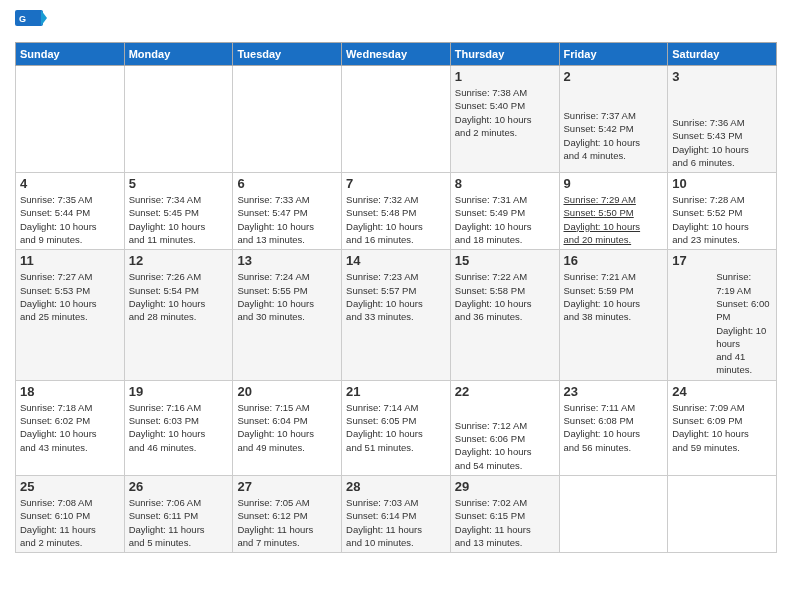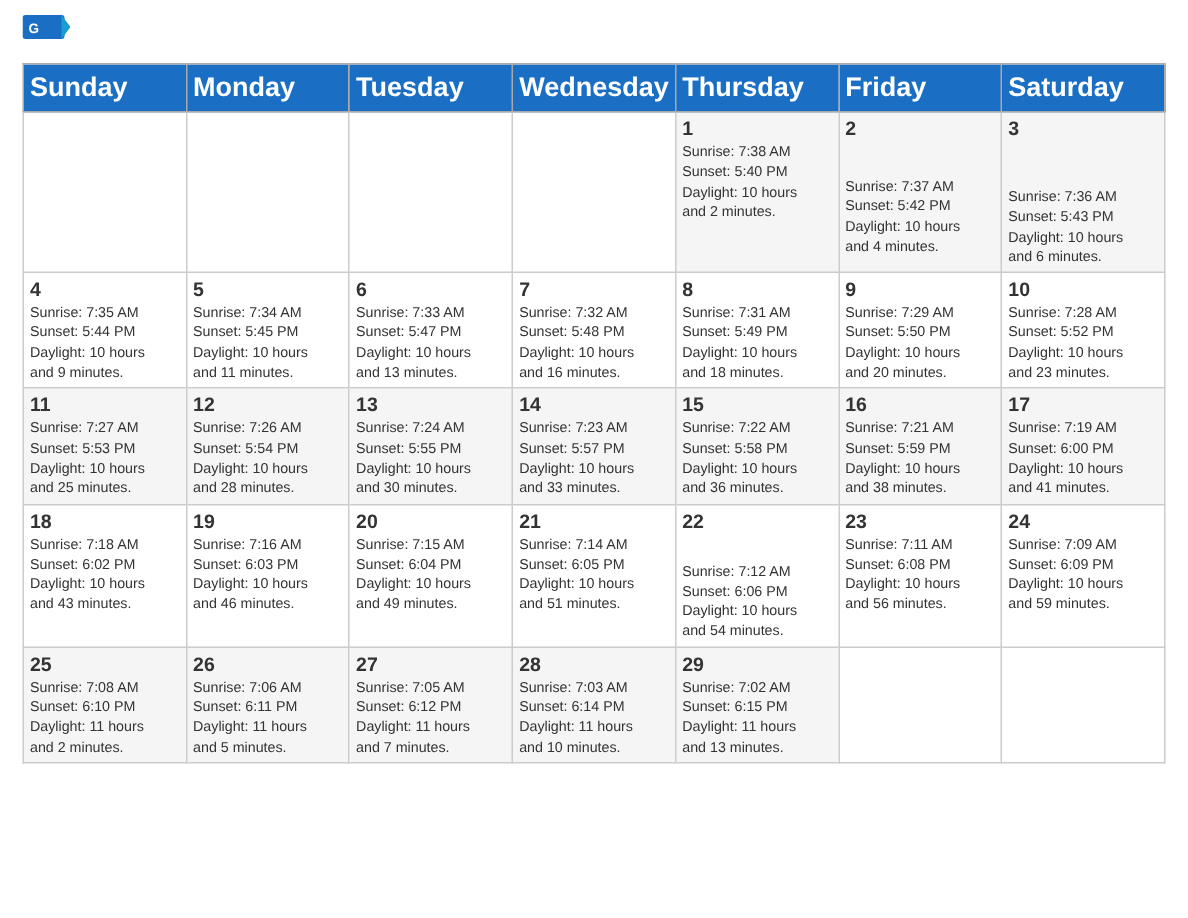--- a/index.html
+++ b/index.html
@@ -6,21 +6,21 @@
     body { font-family: Arial, sans-serif; background: #fff; width: 792px; min-height: 612px; }
     .page { width: 792px; padding: 10px 15px; }
     .header { display: flex; justify-content: space-between; align-items: flex-start; margin-bottom: 8px; }
     .logo { display: flex; flex-direction: column; align-items: flex-start; }
     .logo-row { display: flex; align-items: center; gap: 4px; }
     .title-section { text-align: right; }
     .month-title { font-size: 36px; font-weight: bold; color: #333; }
     .location { font-size: 14px; color: #555; }
     table { width: 100%; border-collapse: collapse; }
     thead tr { background-color: #1a6fc4; }
-    thead th { color: #fff; font-size: 18px; padding: 5px 4px; text-align: left; border: 1px solid #aaa; font-weight: bold; }
+    thead th { color: #fff; font-size: 11px; padding: 5px 4px; text-align: left; border: 1px solid #aaa; font-weight: bold; }
     tbody tr { vertical-align: top; }
     tbody td { border: 1px solid #ccc; padding: 3px 4px; font-size: 10px; color: #333; min-height: 80px; width: calc(100%/7); background: #fff; }
     tbody tr:nth-child(odd) td { background: #f5f5f5; }
     .day-num { font-size: 13px; font-weight: bold; color: #333; margin-bottom: 2px; }
     .day-info { font-size: 9.5px; line-height: 1.4; color: #333; }
     .empty-cell { background: #fff !important; }
   </style>
 </head>
 <body>
 
@@ -115,21 +115,21 @@
           </td>
           <td>
             <div class="day-num">8</div>
             <div class="day-info" style="white-space: pre-line;">Sunrise: 7:31 AM
 Sunset: 5:49 PM
 Daylight: 10 hours
 and 18 minutes.</div>
           </td>
           <td>
             <div class="day-num">9</div>
-            <div class="day-info" style="white-space: pre-line;">Sunrise: 7:29 AM
+            <div class="day-info" style="white-space: pre-line; text-decoration: underline;">Sunrise: 7:29 AM
 Sunset: 5:50 PM
 Daylight: 10 hours
 and 20 minutes.</div>
           </td>
           <td>
             <div class="day-num">10</div>
             <div class="day-info" style="white-space: pre-line;">Sunrise: 7:28 AM
 Sunset: 5:52 PM
 Daylight: 10 hours
 and 23 minutes.</div>
@@ -173,21 +173,21 @@
           </td>
           <td>
             <div class="day-num">16</div>
             <div class="day-info" style="white-space: pre-line;">Sunrise: 7:21 AM
 Sunset: 5:59 PM
 Daylight: 10 hours
 and 38 minutes.</div>
           </td>
           <td>
             <div class="day-num">17</div>
-            <div class="day-info" style="white-space: pre-line;">Sunrise: 7:19 AM
+            <div class="day-info" style="white-space: pre-line; margin-left: 44px;">Sunrise: 7:19 AM
 Sunset: 6:00 PM
 Daylight: 10 hours
 and 41 minutes.</div>
           </td>
         </tr>
         <tr>
           <td>
             <div class="day-num">18</div>
             <div class="day-info" style="white-space: pre-line;">Sunrise: 7:18 AM
 Sunset: 6:02 PM

